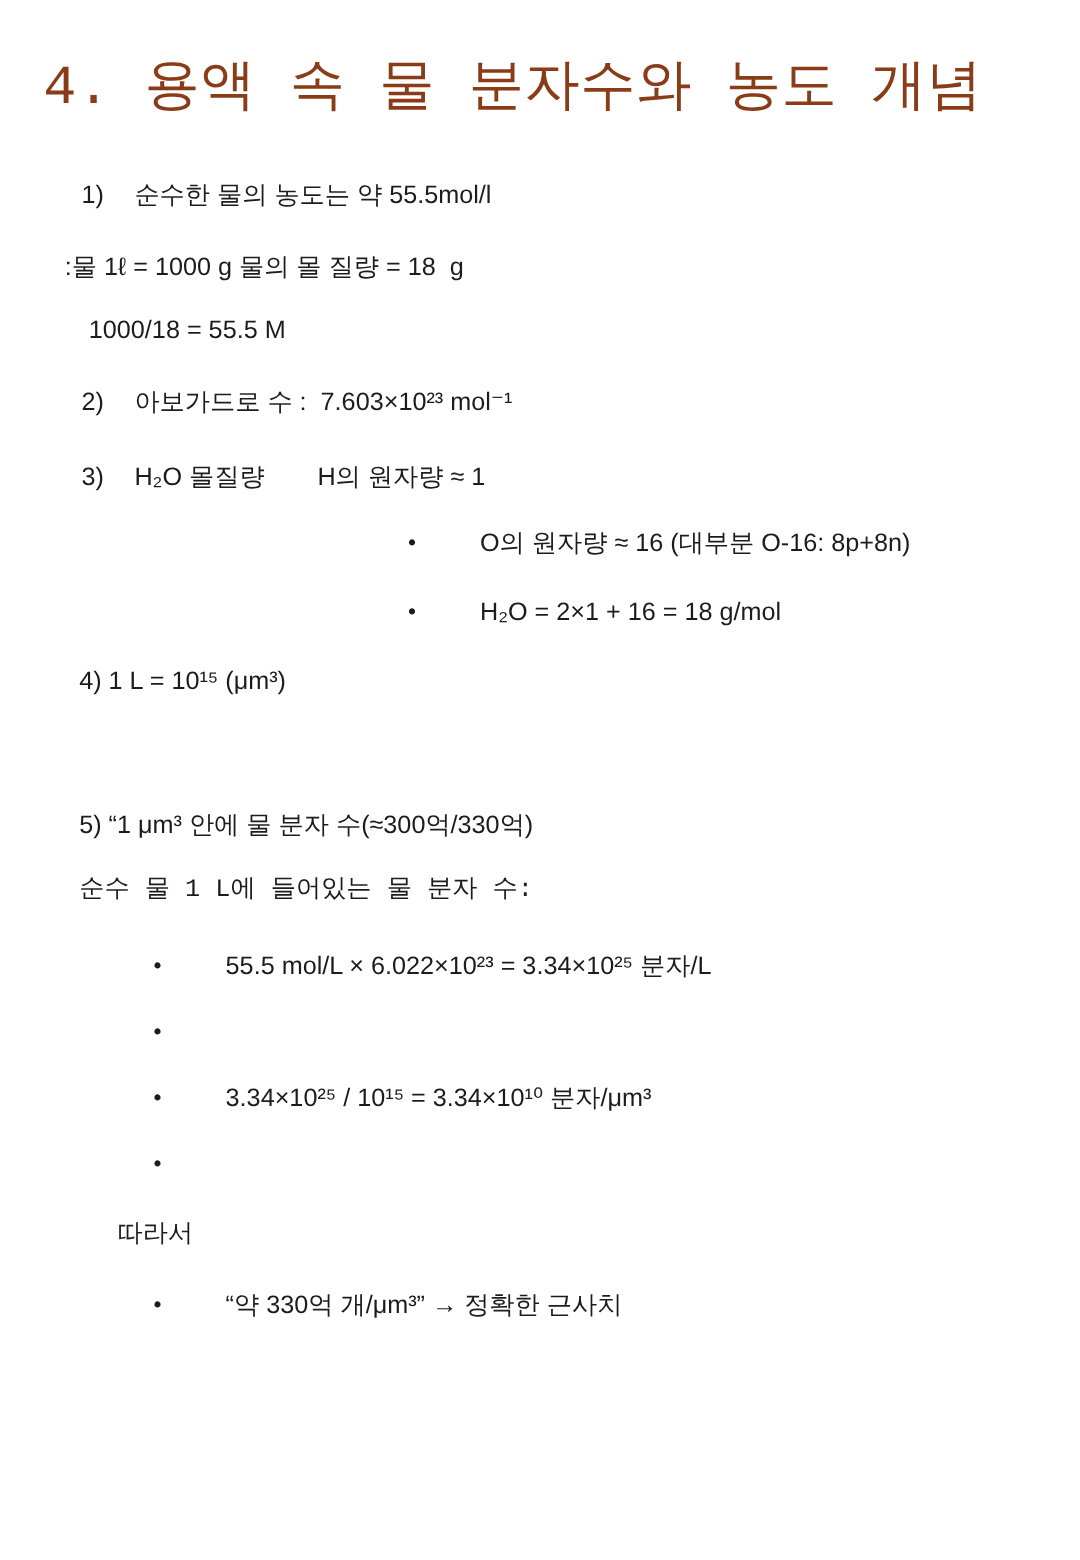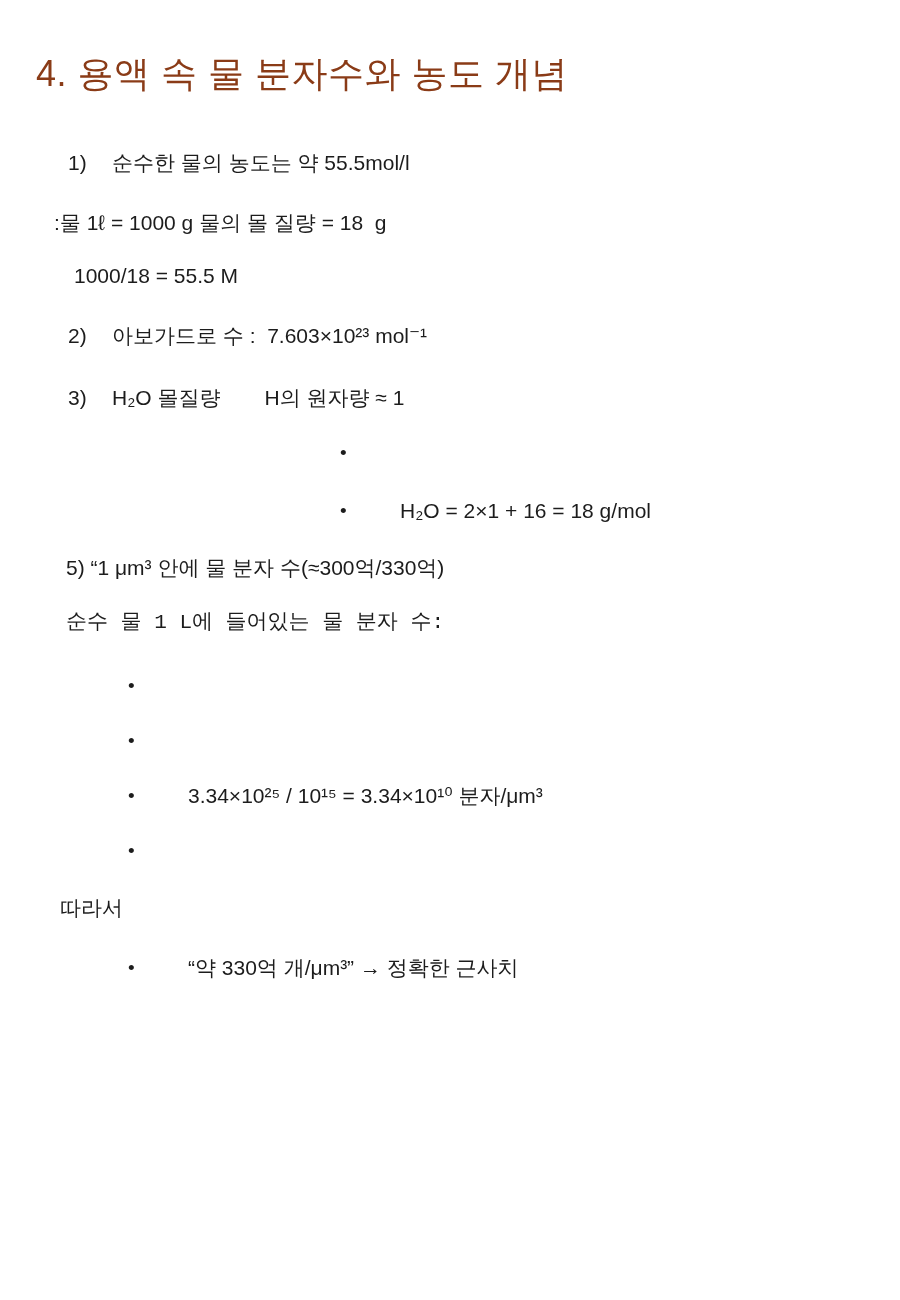--- a/index.html
+++ b/index.html
@@ -14,22 +14,22 @@
     font-family: "Liberation Sans", "DejaVu Sans", sans-serif;
     color: #1c1c1c;
   }
   .page {
     box-sizing: border-box;
     width: 900px;
     height: 1300px;
     padding-top: 50px;
   }
   .title {
-    font-family: Liberation Sans, sans-serif;
-    font-size: 36px;
+    font-family: Liberation Mono, monospace;
+    font-size: 46px;
     line-height: 48px;
     font-weight: 400;
     color: #8a3b17;
     margin: 0 0 50px;
     padding-left: 36px;
     letter-spacing: 0.5px;
     white-space: pre;
   }
   .line {
     font-size: 21px;
@@ -49,21 +49,21 @@
   .mb23 { margin-bottom: 23px; }
   .mb32 { margin-bottom: 32px; }
   .mb25 { margin-bottom: 25px; }
   .mb33 { margin-bottom: 33px; font-family: Liberation Mono, monospace; }
   .mb90 { margin-bottom: 90px; }
   .mb77 { margin-bottom: 77px; }
   .note1 { padding-left: 54px; }
   .note2 { padding-left: 74px; }
   .aside { margin-left: 44px; }
   .plain { padding-left: 66px; }
-  .conclusion { padding-left: 60px; }
+  .conclusion { padding-left: 98px; }
   ul.bullets {
     list-style: none;
     margin: 0 0 27px;
     padding: 0;
   }
   ul.bullets li {
     display: flex;
     font-size: 21px;
     line-height: 30px;
     margin-bottom: 28px;
@@ -102,34 +102,37 @@
 
   <div class="line num-row mb25">
     <span class="marker">3)</span>
     <span>H₂O 몰질량</span>
     <span class="aside">H의 원자량 ≈ 1</span>
   </div>
 
   <ul class="bullets deep">
     <li>
       <span class="dot">•</span>
+      <span>O의 원자량 ≈ 16 (대부분 O-16: 8p+8n)</span>
     </li>
     <li>
       <span class="dot">•</span>
       <span>H₂O = 2×1 + 16 = 18 g/mol</span>
     </li>
   </ul>
 
+  <p class="line plain mb90">4) 1 L = 10¹⁵ (μm³)</p>
 
   <p class="line plain mb25">5) “1 μm³ 안에 물 분자 수(≈300억/330억)</p>
   <p class="line plain mb33">순수 물 1 L에 들어있는 물 분자 수:</p>
 
   <ul class="bullets mid mb77">
     <li>
       <span class="dot">•</span>
+      <span>55.5 mol/L × 6.022×10²³ = 3.34×10²⁵ 분자/L</span>
     </li>
     <li>
       <span class="dot">•</span>
     </li>
     <li>
       <span class="dot">•</span>
       <span>3.34×10²⁵ / 10¹⁵ = 3.34×10¹⁰ 분자/μm³</span>
     </li>
     <li>
       <span class="dot">•</span>

